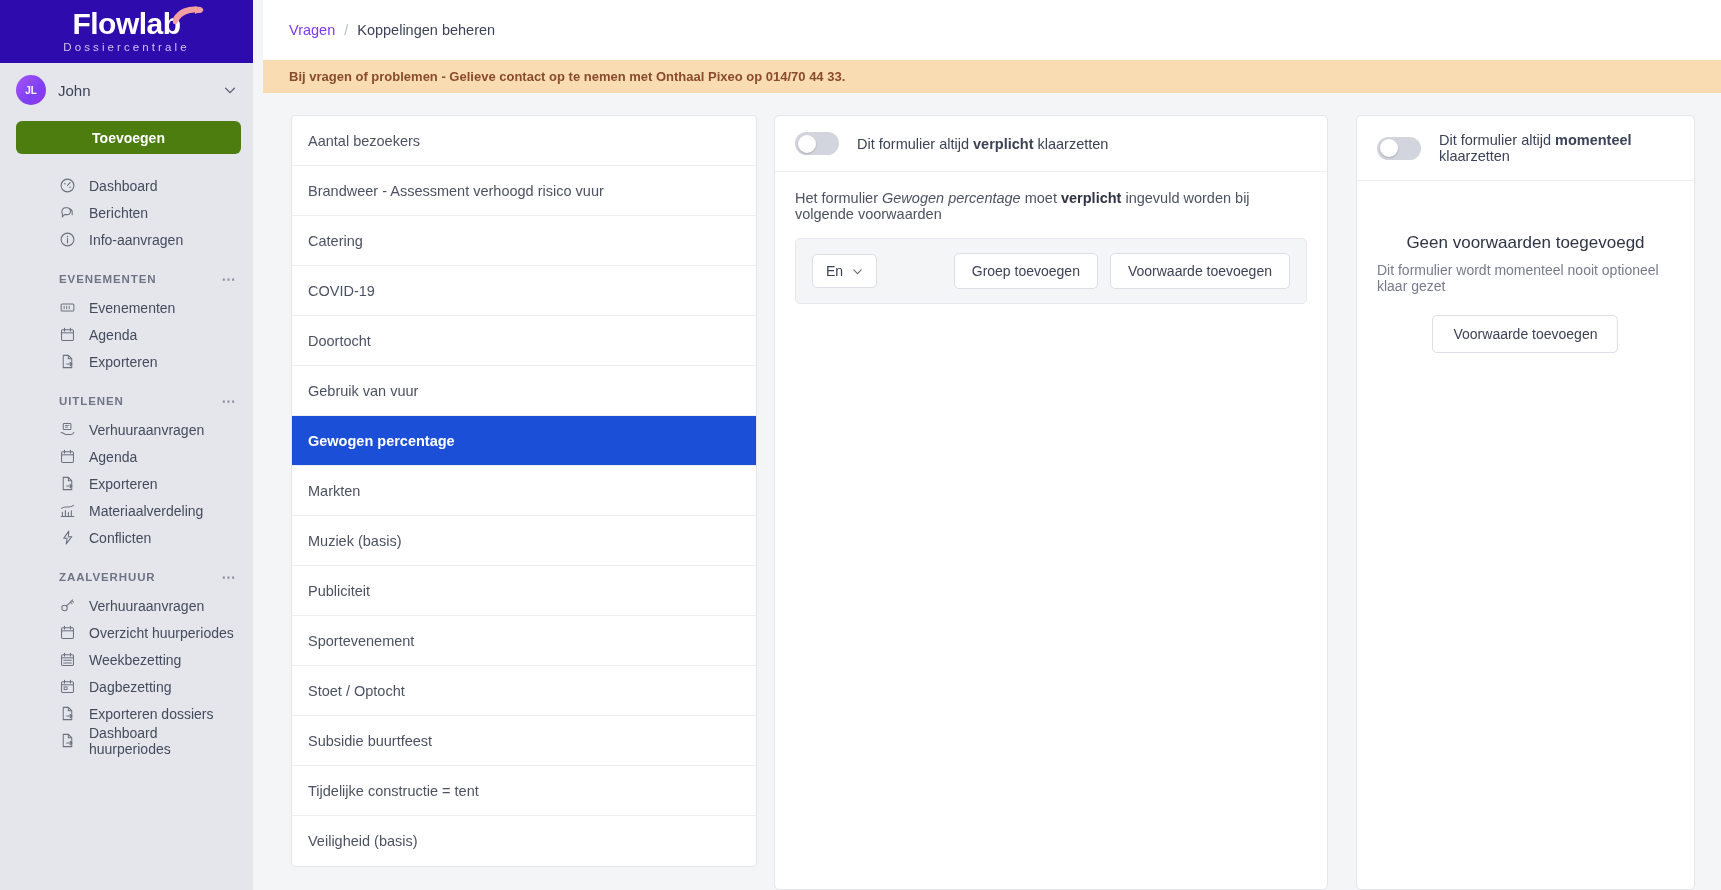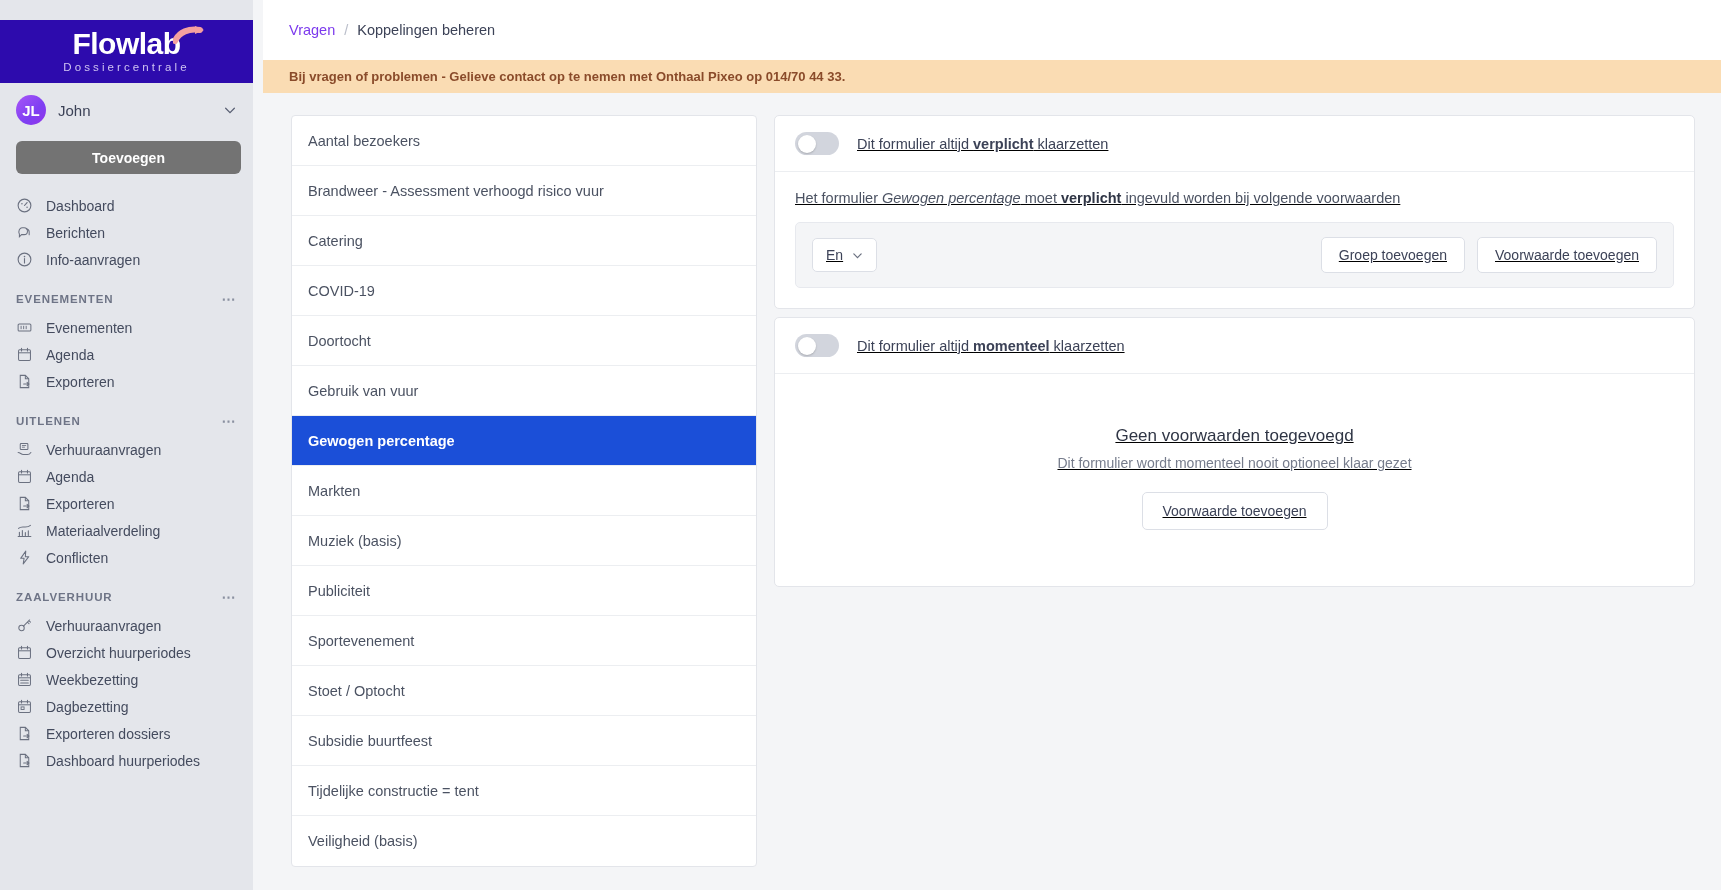--- a/index.html
+++ b/index.html
@@ -16,21 +16,20 @@
     width: 253px; min-width: 253px; height: 890px;
     background: #e4e6eb;
     display: flex; flex-direction: column;
     overflow: hidden;
   }
   .logo-block {
     height: 63px; background: #2d0bad;
     display: flex; flex-direction: column;
     align-items: center; justify-content: center;
     position: relative;
-    margin-top: 20px;
   }
   .logo-word {
     font-size: 30px; font-weight: bold; color: #ffffff;
     letter-spacing: -0.5px; line-height: 1; position: relative;
   }
   .logo-swoosh {
     position: absolute; right: -26px; top: -4px;
     width: 34px; height: 20px;
   }
   .logo-sub {
@@ -39,38 +38,38 @@
   }
 
   .user-row {
     display: flex; align-items: center;
     padding: 12px 16px 10px 16px; gap: 12px;
     cursor: pointer;
   }
   .avatar {
     width: 30px; height: 30px; border-radius: 50%;
     background: linear-gradient(135deg, #a855f7 0%, #7e3ff2 60%, #9333ea 100%);
-    color: #fff; font-size: 15px; font-weight: bold;
+    color: #fff; font-size: 10px; font-weight: bold;
     display: flex; align-items: center; justify-content: center;
     flex: 0 0 auto;
   }
   .user-name { font-size: 15px; color: #3c4257; flex: 1; }
   .chev { width: 14px; height: 14px; color: #5a6074; }
 
   .add-btn {
     margin: 6px 12px 18px 16px;
     height: 33px; border-radius: 6px;
-    background: #737373; color: #fff;
+    background: #4d7c0f; color: #fff;
     font-size: 14px; font-weight: bold;
     border: none; cursor: pointer;
     display: flex; align-items: center; justify-content: center;
     font-family: inherit;
   }
 
-  .nav-scroll { flex: 1; overflow: hidden; padding-bottom: 18px; }
+  .nav-scroll { flex: 1; overflow: hidden; padding-bottom: 18px; margin-left: 43px; }
   .nav-item {
     display: flex; align-items: center; gap: 13px;
     padding: 5px 16px; height: 27px;
     font-size: 14px; color: #444b5e; cursor: pointer;
   }
   .nav-ico { width: 17px; height: 17px; flex: 0 0 17px; color: #6b7180; }
   .nav-ico svg { display: block; width: 17px; height: 17px; }
 
   .sect-head {
     display: flex; align-items: center; justify-content: space-between;
@@ -111,21 +110,21 @@
     height: 50px; display: flex; align-items: center;
     padding: 0 16px; font-size: 14.5px; color: #4b5262;
     border-bottom: 1px solid #eceef1; cursor: pointer;
   }
   .list-row:last-child { border-bottom: none; }
   .list-row.active {
     background: #1b4fd8; color: #ffffff; font-weight: bold;
   }
 
   
-  .right-col { flex: 1; display: flex; flex-direction: column; gap: 8px; min-width: 0; text-decoration: underline; }
+  .right-col { flex: 1; display: flex; flex-direction: row; gap: 28px; min-width: 0; }
   .card {
     background: #fff; border: 1px solid #e3e5ea;
     border-radius: 5px; overflow: hidden;
   }
   .card-head {
     display: flex; align-items: center; gap: 18px;
     padding: 16px 20px; border-bottom: 1px solid #eceef1;
   }
   .toggle {
     width: 44px; height: 23px; border-radius: 12px;

